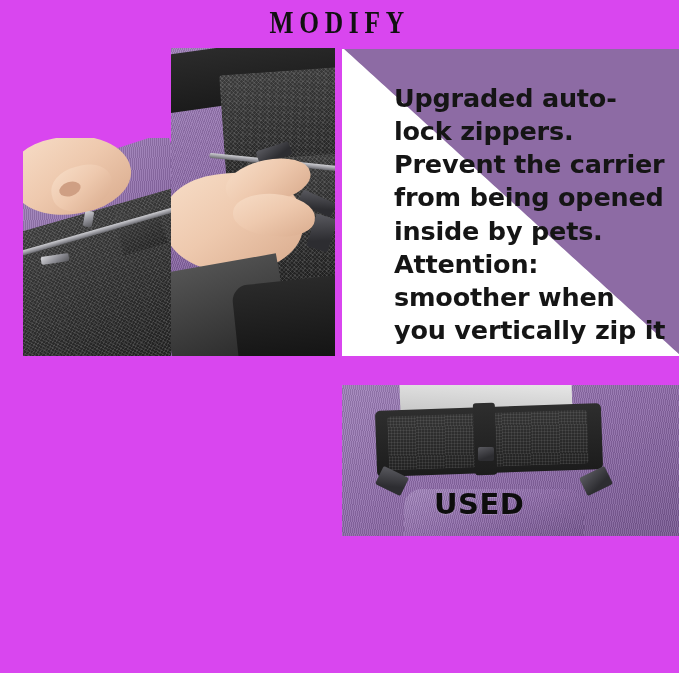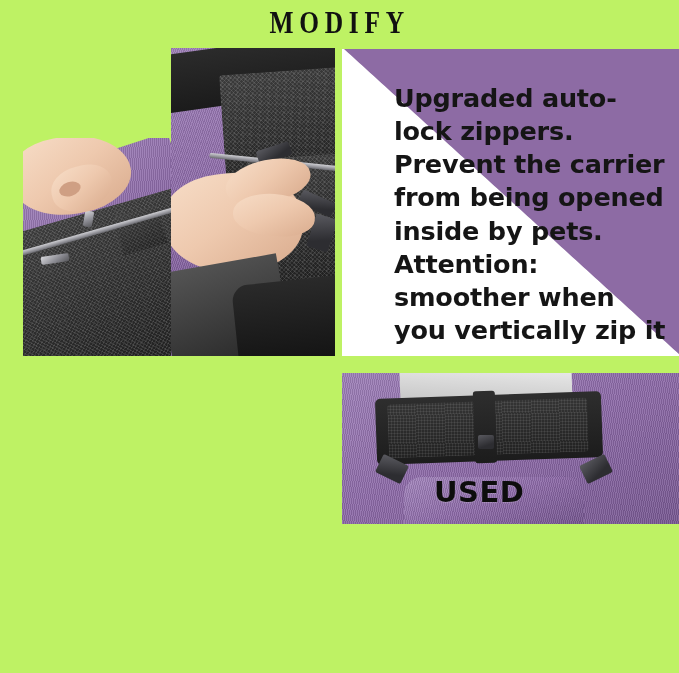--- a/index.html
+++ b/index.html
@@ -13,21 +13,21 @@
     overflow: hidden;
     font-family: "Liberation Sans", sans-serif;
     position: relative;
   }
 
   #page {
     position: absolute;
     left: 0; top: 0;
     width: 679px;
     height: 673px;
-    background: #bef264;
+    background: #d946ef;
   }
 
   
   .title-bar {
     position: absolute;
     left: 0; top: 2px;
     width: 679px;
     height: 42px;
     display: flex;
     align-items: center;
@@ -121,21 +121,21 @@
     background: linear-gradient(150deg, #d8d8dc 0%, #8e8e95 55%, #555559 100%);
     border-radius: 2px;
   }
   .zip-track {
     position: absolute;
     background: linear-gradient(180deg, #cfcfd4 0%, #9a9aa0 55%, #6c6c72 100%);
     border-radius: 2px;
   }
 
   
-  .br-used { left: 0px; top: 0px;   width: 337px; height: 151px; }
+  .br-used { left: 0px; top: 12px;   width: 337px; height: 151px; }
   .br-now  { left: 0px; top: 150px; width: 337px; height: 150px; }
 
   .label-tag {
     position: absolute;
     font-family: "DejaVu Sans", sans-serif;
     font-weight: bold;
     font-size: 29px;
     letter-spacing: 0.5px;
     color: #0d0d0d;
     text-shadow: 0 1px 1px rgba(255,255,255,0.18);

